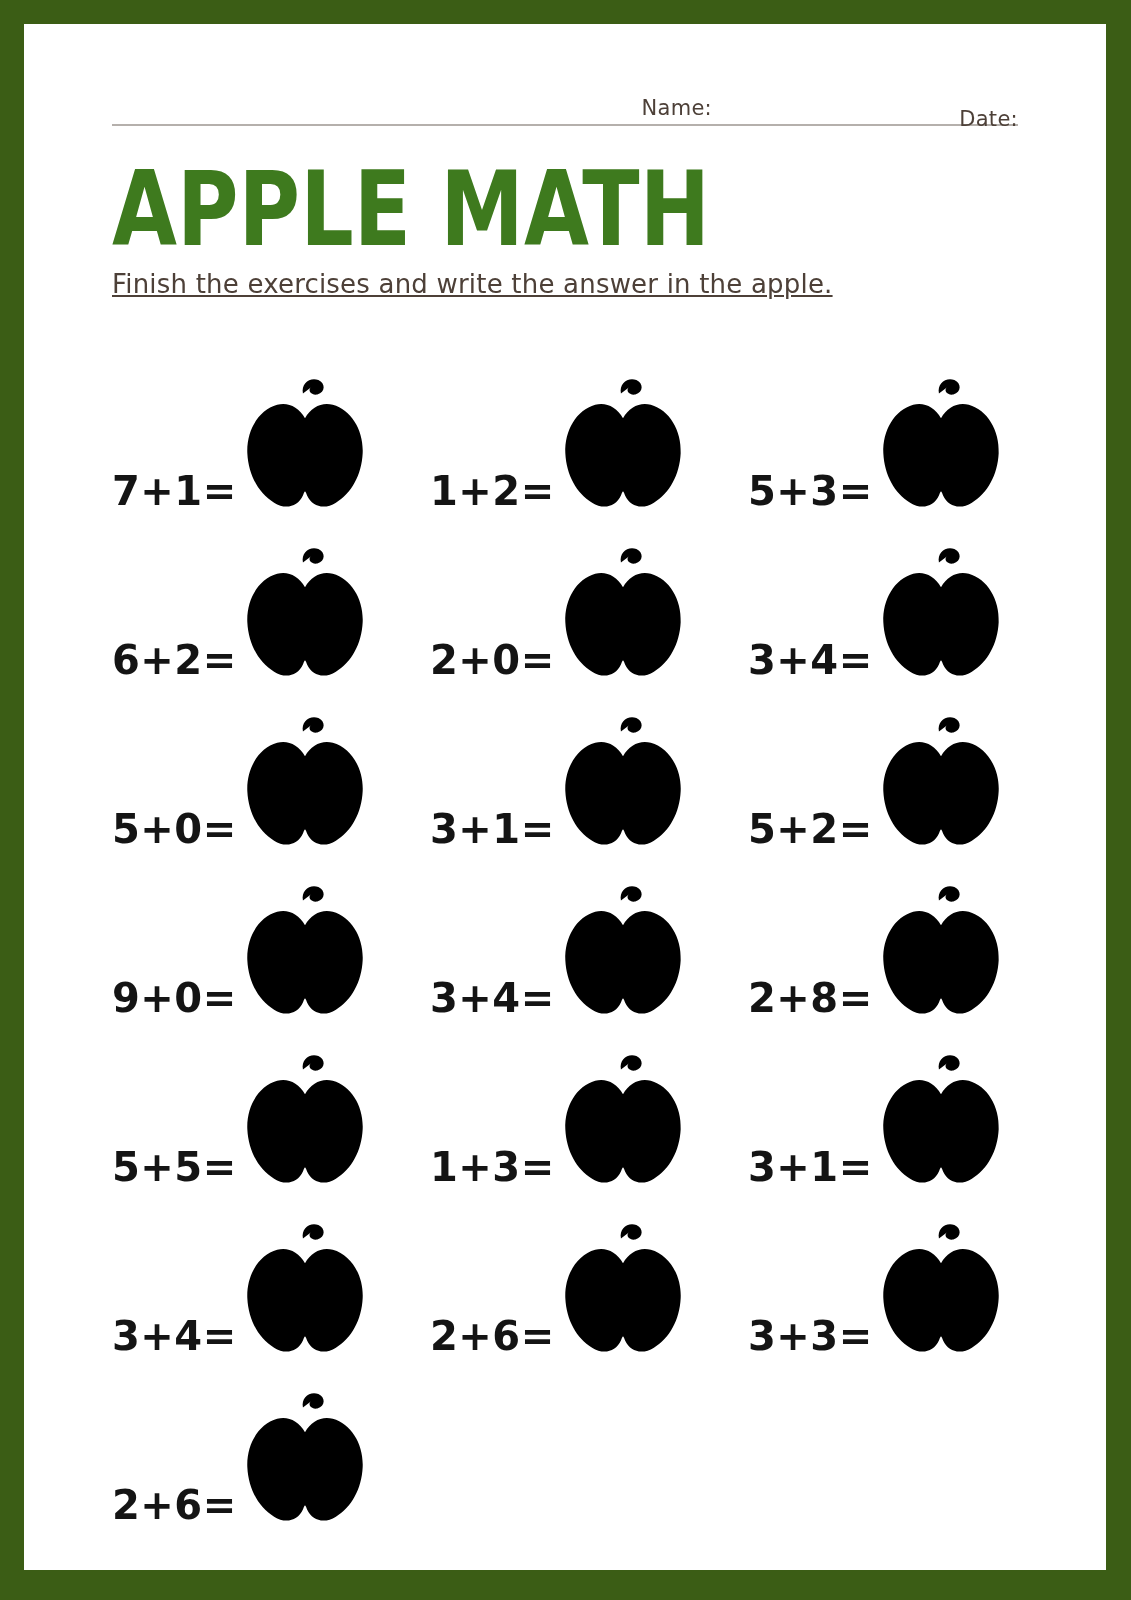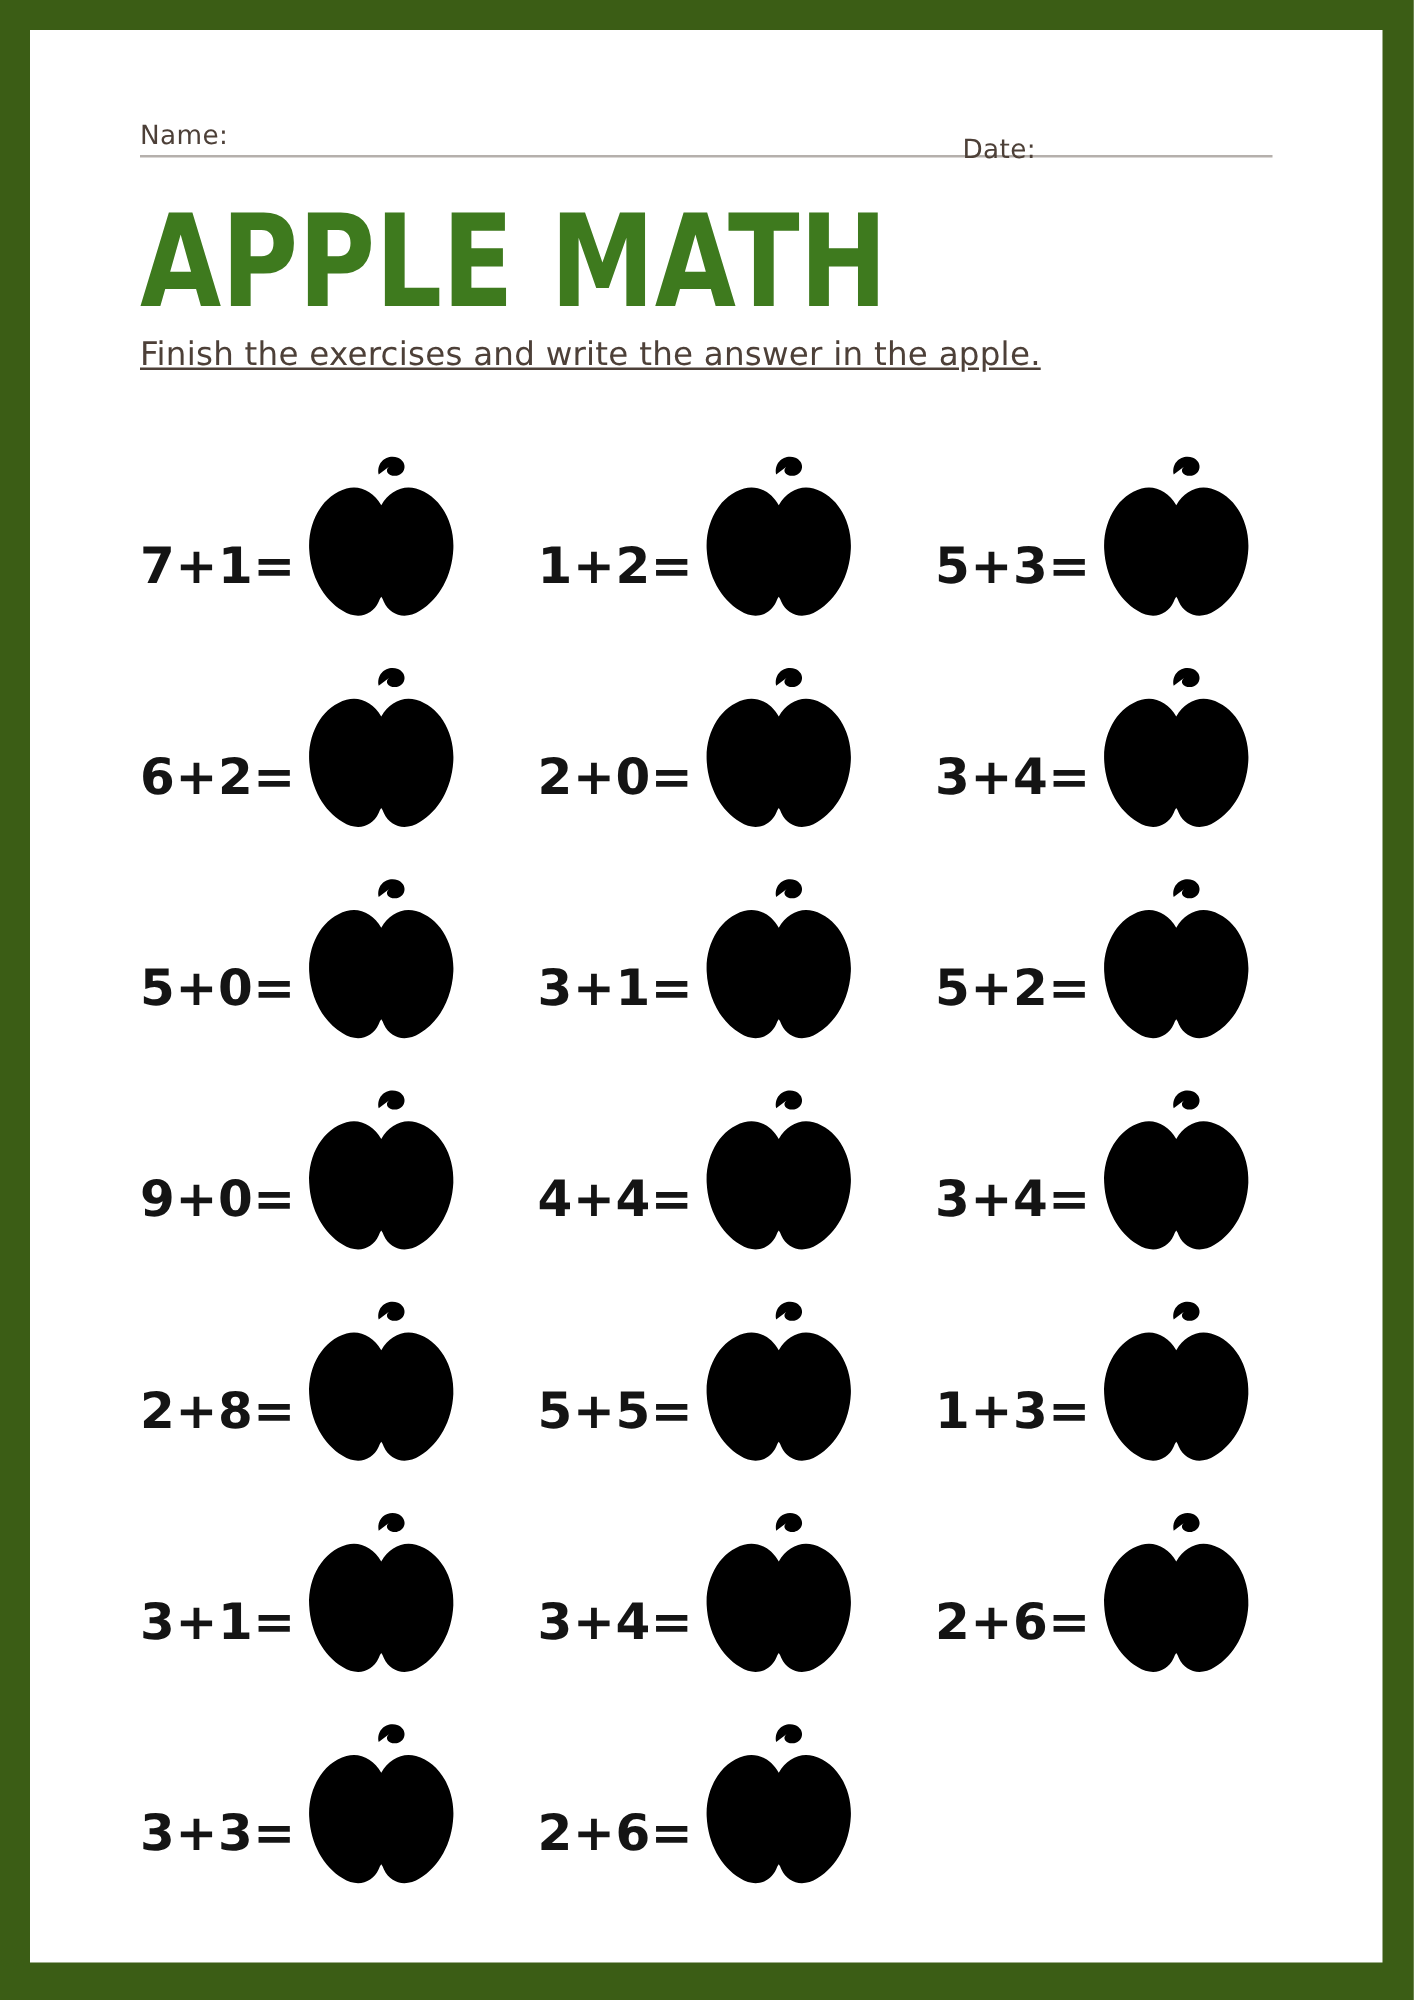--- a/index.html
+++ b/index.html
@@ -14,42 +14,42 @@
   body{
     width:1131px;height:1600px;
     border-style:solid;border-color:var(--border-green);
     border-width:24px 25px 30px 24px;
     font-family:"DejaVu Sans","Liberation Sans",sans-serif;
     overflow:hidden;position:relative;
   }
   .content{padding-left:88px;padding-right:30px;}
   .topline{
     position:relative;margin-top:72px;height:26px;
-    font-size:21px;color:var(--text-brown);letter-spacing:.3px;
+    font-size:21px;color:var(--text-brown);letter-spacing:.3px;text-align:right;
   }
   .name-field{position:absolute;left:0;top:0;width:600px;height:26px;}
   .date-field{position:absolute;left:658px;top:11px;width:248px;height:26px;}
   .rule{margin-top:2px;width:906px;height:2px;background:var(--rule-gray);}
   .title{
     margin-top:36px;height:100px;
     font-size:84px;font-weight:800;line-height:.95;
     color:var(--title-green);
     transform:scaleY(1.22);transform-origin:left top;
     white-space:nowrap;letter-spacing:0;
   }
   .subtitle{
     margin-top:6px;font-size:26px;line-height:1.3;
     color:var(--text-brown);letter-spacing:.2px;text-decoration:underline;
   }
   .grid{
     margin-top:43px;
     display:grid;grid-template-columns:repeat(3,318px);
     grid-auto-rows:169px;
   }
-  .cell{display:flex;align-items:center;}
+  .cell{display:flex;align-items:flex-end;}
   .prob{
     display:inline-block;width:118px;margin-top:48px;
     font-size:40px;font-weight:700;color:var(--ink-black);
     letter-spacing:.5px;white-space:nowrap;
   }
   .apple{display:inline-block;margin-top:4px;margin-left:12px;line-height:0;}
   .apple-svg{width:126px;height:138px;}
   .hidden-defs{position:absolute;width:0;height:0;overflow:hidden;}
 </style>
 </head>
@@ -140,26 +140,20 @@
           </svg></span>
     </div>
 
     <div class="cell">
       <span class="prob">9+0=</span>
       <span class="apple"><svg class="apple-svg" viewBox="0 0 122 134">
             <use href="#apple-shape"></use>
           </svg></span>
     </div>
     <div class="cell">
-      <span class="prob">4+4=</span>
-      <span class="apple"><svg class="apple-svg" viewBox="0 0 122 134">
-            <use href="#apple-shape"></use>
-          </svg></span>
-    </div>
-    <div class="cell">
       <span class="prob">3+4=</span>
       <span class="apple"><svg class="apple-svg" viewBox="0 0 122 134">
             <use href="#apple-shape"></use>
           </svg></span>
     </div>
 
     <div class="cell">
       <span class="prob">2+8=</span>
       <span class="apple"><svg class="apple-svg" viewBox="0 0 122 134">
             <use href="#apple-shape"></use>

